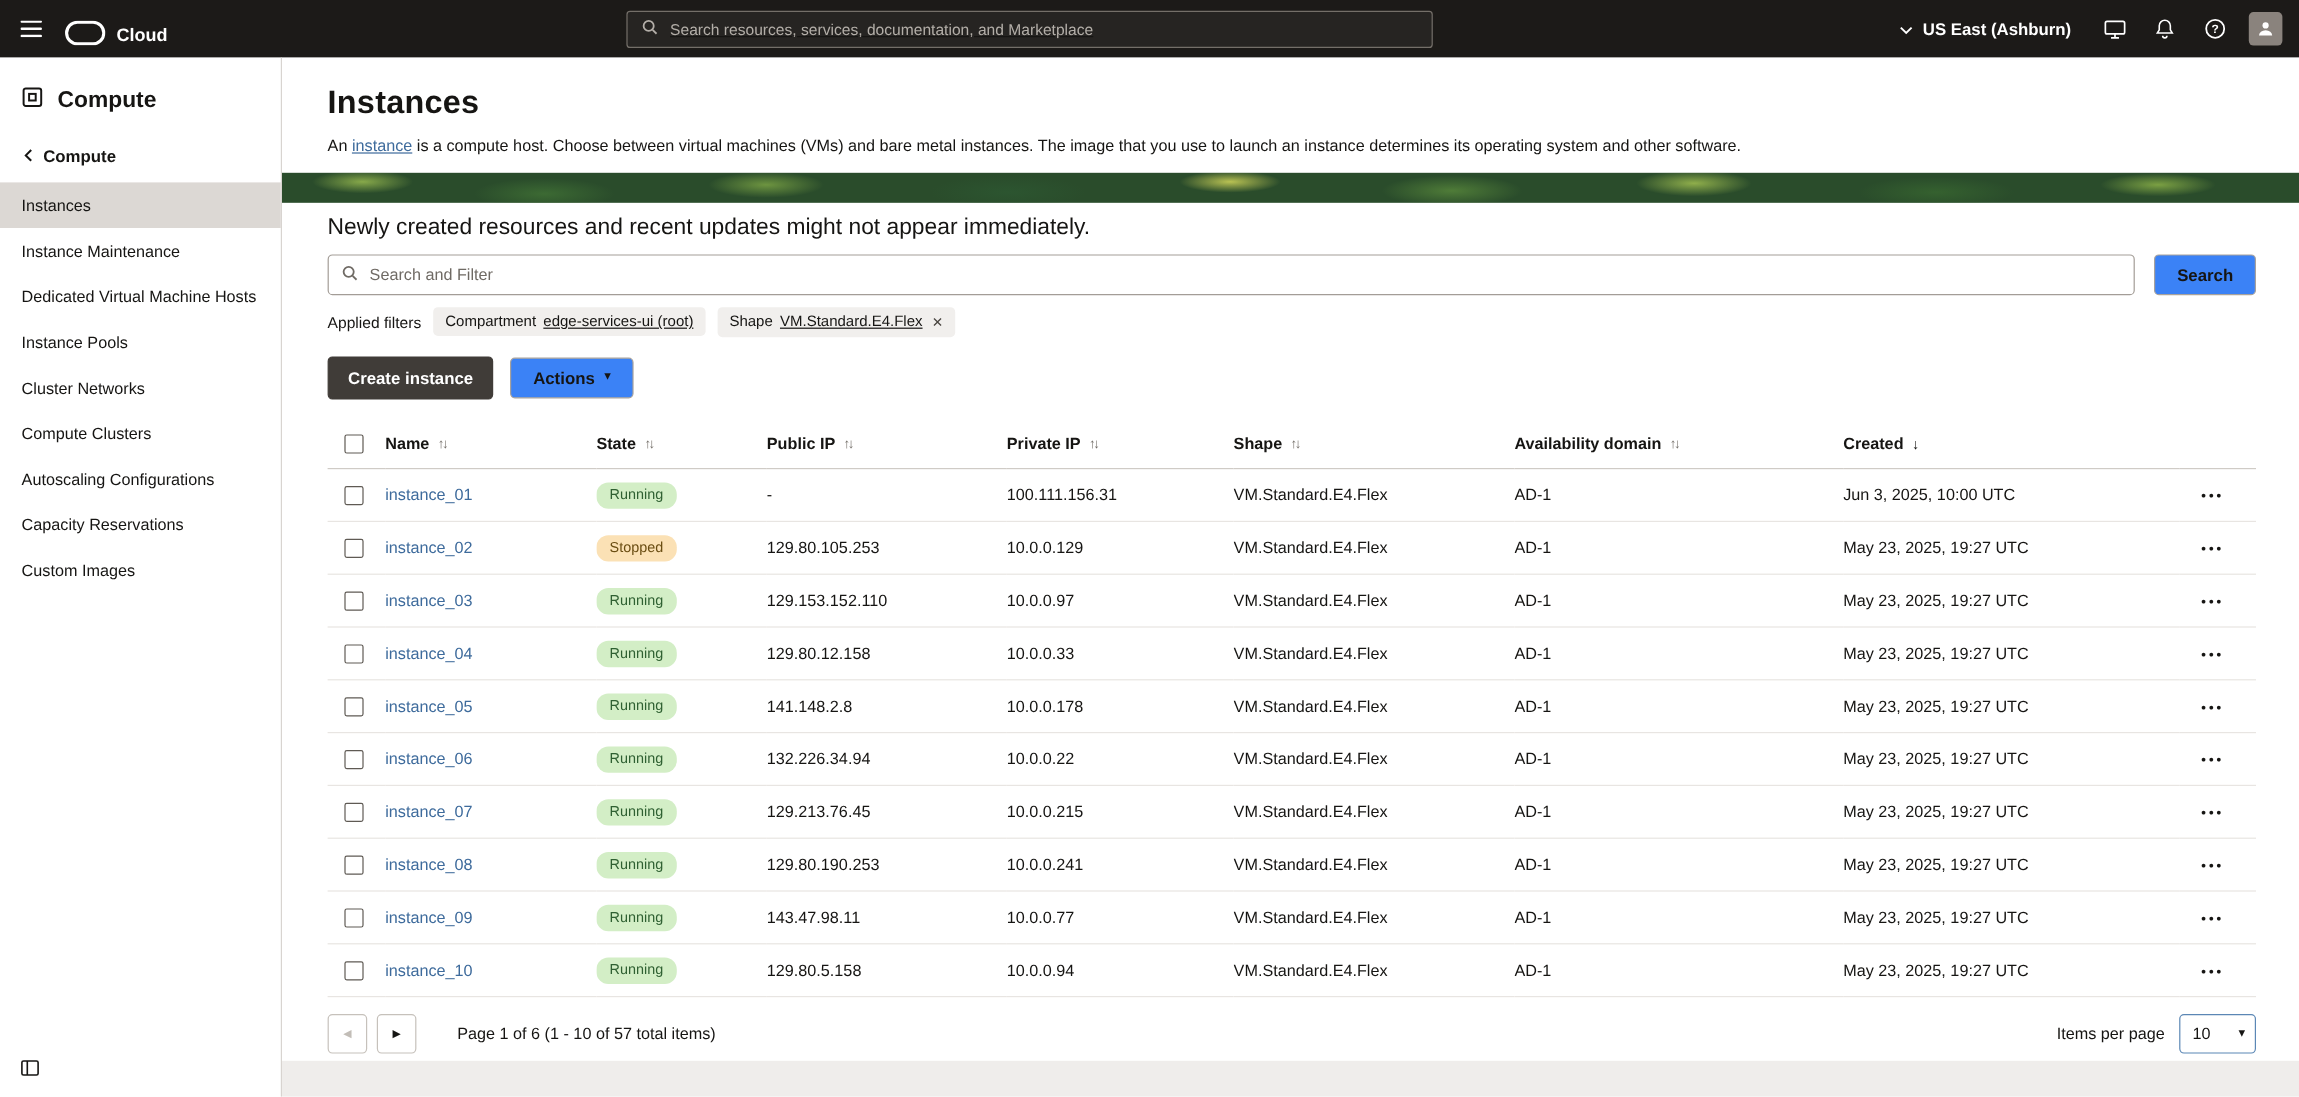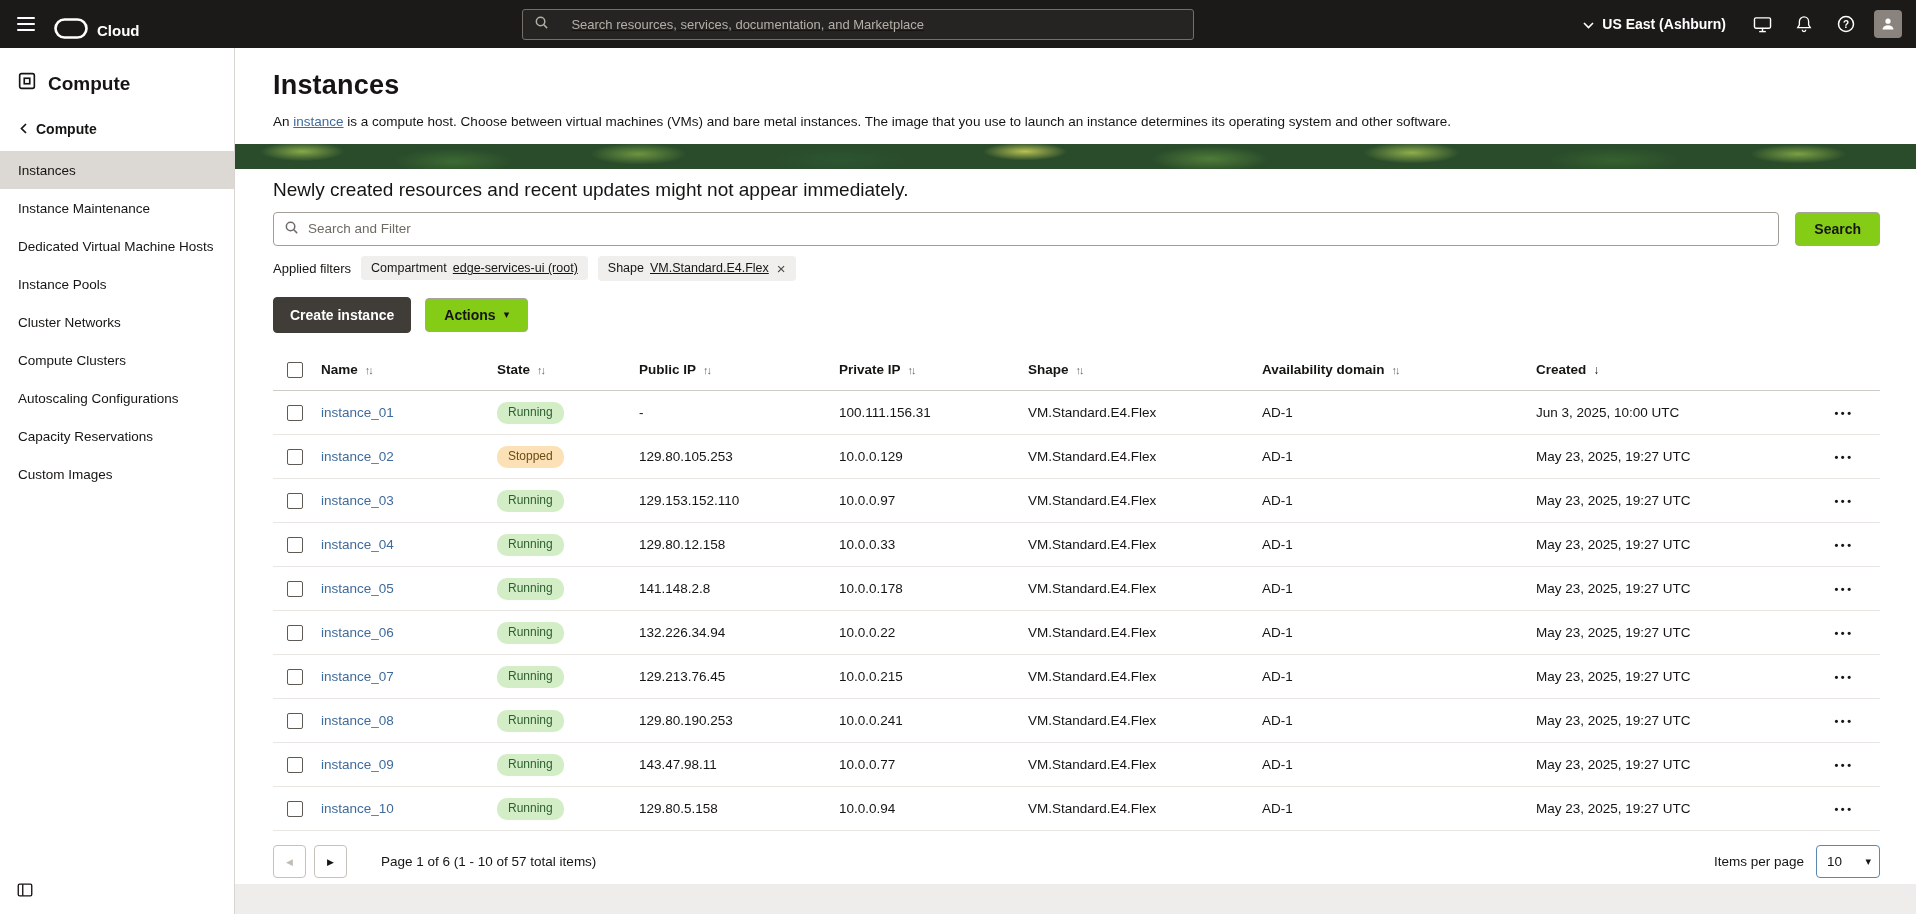--- a/index.html
+++ b/index.html
@@ -9,21 +9,21 @@
     color: #161513; background: #fff; overflow: hidden; font-size: 13.5px;
   }
   .app { width: 1916px; height: 914px; display: flex; flex-direction: column; }
 
   
   .topbar { flex: 0 0 48px; background: #1c1a18; display: flex; align-items: center; padding: 0 14px 0 8px; }
   .tb-left { display: flex; align-items: flex-end; gap: 6px; }
   .tb-iconbtn { width: 36px; height: 36px; display: flex; align-items: center; justify-content: center; cursor: pointer; border-radius: 4px; }
   .brand { display: flex; align-items: center; gap: 9px; color: #fff; font-size: 15px; font-weight: 700; cursor: pointer; padding-left: 4px; }
   .tb-center { flex: 1; display: flex; justify-content: center; padding: 0 24px; }
-  .tb-search { width: 100%; max-width: 672px; height: 31px; background: #262422; border: 1px solid #746f69; border-radius: 3px; display: flex; align-items: center; gap: 22px; padding: 0 11px; text-decoration: underline; }
+  .tb-search { width: 100%; max-width: 672px; height: 31px; background: #262422; border: 1px solid #746f69; border-radius: 3px; display: flex; align-items: center; gap: 9px; padding: 0 11px; text-decoration: underline; }
   .tb-search input { flex: 1; background: transparent; border: none; outline: none; color: #e4e1dd; font-size: 13px; font-family: inherit; }
   .tb-search input::placeholder { color: #b3aea8; }
   .tb-right { display: flex; align-items: center; gap: 6px; }
   .region { display: flex; align-items: flex-end; gap: 8px; color: #fff; font-size: 14px; font-weight: 700; cursor: pointer; padding: 0 12px 0 6px; white-space: nowrap; }
   .avatar { width: 28px; height: 28px; border-radius: 4px; background: #8a837d; display: flex; align-items: center; justify-content: center; cursor: pointer; margin-left: 4px; }
 
   
   .body { flex: 1; display: flex; min-height: 0; }
 
   
@@ -56,21 +56,21 @@
       radial-gradient(ellipse 80px 16px at 93% 40%, #7ba043 0%, rgba(123,160,67,0) 60%);
   }
   .notice { margin-top: 10px; font-size: 19px; }
 
   .search-row { margin-top: 11px; display: flex; align-items: flex-end; gap: 16px; }
   .filter-input { flex: 1; height: 34px; border: 1px solid #a39d97; border-radius: 4px; background: #fff; display: flex; align-items: center; gap: 9px; padding: 0 10px; }
   .filter-input input { flex: 1; border: none; outline: none; font-size: 13.5px; font-family: inherit; color: #161513; }
   .filter-input input::placeholder { color: #6f6a64; }
 
   .btn { height: 34px; border-radius: 4px; font-size: 14px; font-weight: 600; font-family: inherit; cursor: pointer; display: inline-flex; align-items: center; gap: 8px; }
-  .btn-secondary { background: #84cc16; border: 1px solid #a8a29c; color: #161513; padding: 0 18px; }
+  .btn-secondary { background: #3b82f6; border: 1px solid #a8a29c; color: #161513; padding: 0 18px; }
   .btn-primary { background: #403c38; border: 1px solid #403c38; color: #fff; padding: 0 16px; height: 36px; }
   .chev { font-size: 11px; line-height: 1; }
 
   .filters-row { margin-top: 10px; display: flex; align-items: center; gap: 10px; font-size: 13px; }
   .chip { display: inline-flex; align-items: center; gap: 6px; background: #f1efed; border-radius: 4px; padding: 5px 10px; font-size: 12.5px; }
   .chip-value { text-decoration: underline; color: #161513; cursor: pointer; }
   .chip-close { cursor: pointer; color: #4a4641; font-size: 15px; line-height: 1; margin-left: 2px; }
 
   .actions-row { margin-top: 16px; display: flex; align-items: center; gap: 14px; }
 

